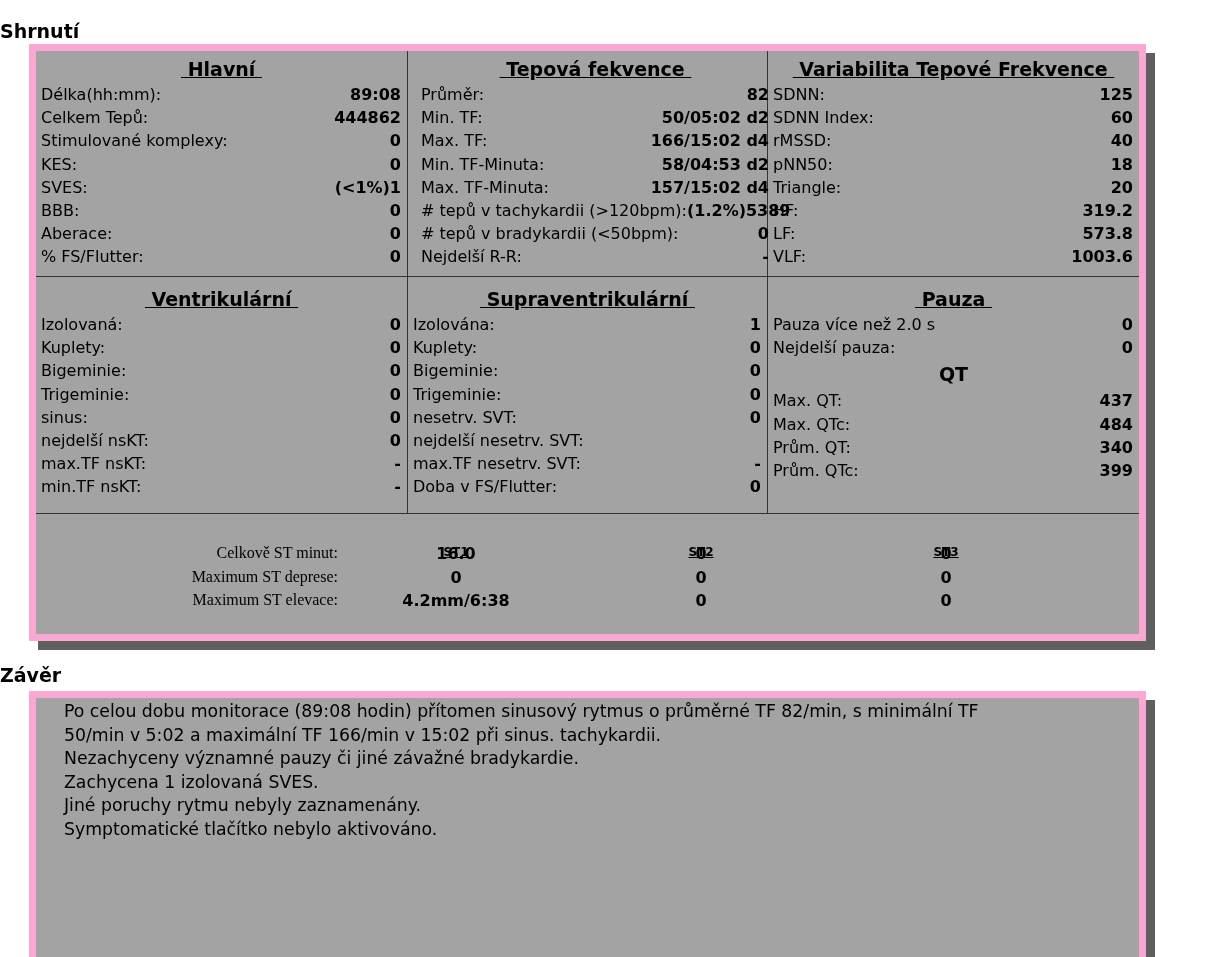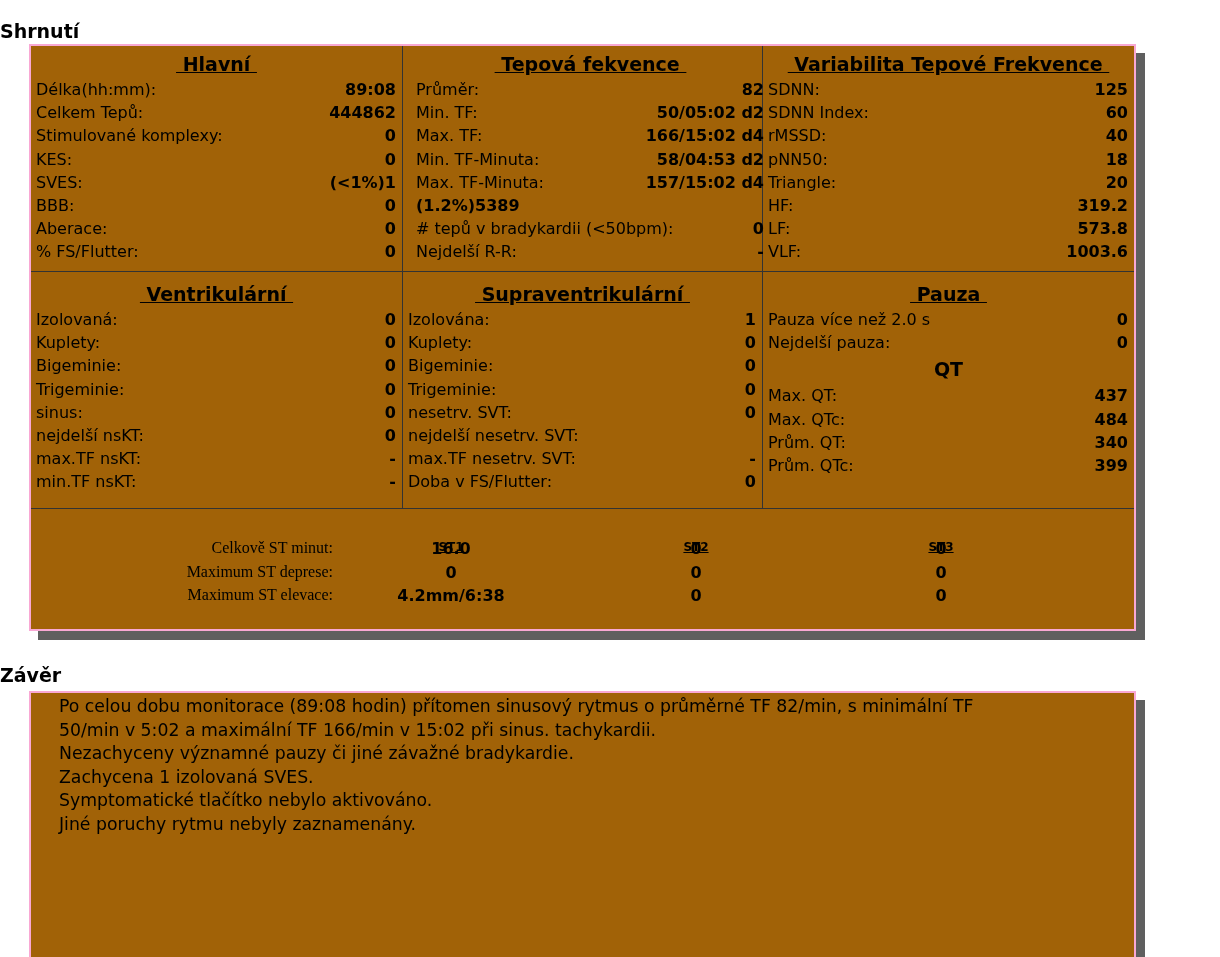--- a/index.html
+++ b/index.html
@@ -2,22 +2,22 @@
 <html><head>
 <meta charset="utf-8">
 <style>
   html, body { margin: 0; padding: 0; background: #ffffff; }
   body { width: 1220px; height: 957px; overflow: hidden; position: relative;
          font-family: "DejaVu Sans", sans-serif; color: #000; }
   .title { position: absolute; left: 0; width: 1162px; text-align: left;
            font-weight: bold; font-size: 19px; }
   #summary-title { top: 20px; }
   #conclusion-title { top: 664px; }
-  .box { position: absolute; left: 29px; width: 1103px; border: 2px solid #f9a8d4;
-         background: #a16207; box-shadow: 9px 9px 0 #5f5f5f; }
+  .box { position: absolute; left: 29px; width: 1103px; border: 7px solid #f9a8d4;
+         background: #a3a3a3; box-shadow: 9px 9px 0 #5f5f5f; }
   #summary-box { top: 44px; height: 583px; }
   #conclusion-box { top: 691px; height: 290px; }
   .vline { position: absolute; width: 1px; background: #333; }
   .hline { position: absolute; height: 1px; background: #333; left: 0; right: 0; }
   .section { position: absolute; }
   .sec-head { text-align: center; font-weight: bold; font-size: 19px; height: 28px; line-height: 28px; }
   .sec-head span { text-decoration: underline; white-space: pre; }
   .row { display: flex; justify-content: space-between; align-items: baseline;
          font-size: 16px; height: 23.2px; line-height: 23.2px; padding: 0 6px 0 5px; white-space: nowrap; }
   .row .lbl { font-weight: normal; }
@@ -99,20 +99,21 @@
         </div>
         <div class="row">
           <span class="lbl">Min. TF-Minuta:</span>
           <span class="val">58/04:53 d2</span>
         </div>
         <div class="row">
           <span class="lbl">Max. TF-Minuta:</span>
           <span class="val">157/15:02 d4</span>
         </div>
         <div class="row">
+          <span class="lbl"># tepů v tachykardii (&gt;120bpm):</span>
           <span class="val">(1.2%)5389</span>
         </div>
         <div class="row">
           <span class="lbl"># tepů v bradykardii (&lt;50bpm):</span>
           <span class="val">0</span>
         </div>
         <div class="row">
           <span class="lbl">Nejdelší R-R:</span>
           <span class="val">-</span>
         </div>
@@ -294,16 +295,16 @@
 </div>
 
 <div id="conclusion-title" class="title">Závěr</div>
 
 <div id="conclusion-box" class="box">
   <div class="concl-text">
     <div>Po celou dobu monitorace (89:08 hodin) přítomen sinusový rytmus o průměrné TF 82/min, s minimální TF</div>
     <div>50/min v 5:02 a maximální TF 166/min v 15:02 při sinus. tachykardii.</div>
     <div>Nezachyceny významné pauzy či jiné závažné bradykardie.</div>
     <div>Zachycena 1 izolovaná SVES.</div>
+    <div>Jiné poruchy rytmu nebyly zaznamenány.</div>
     <div>Symptomatické tlačítko nebylo aktivováno.</div>
-    <div>Jiné poruchy rytmu nebyly zaznamenány.</div>
   </div>
 </div>
 
 </body></html>

